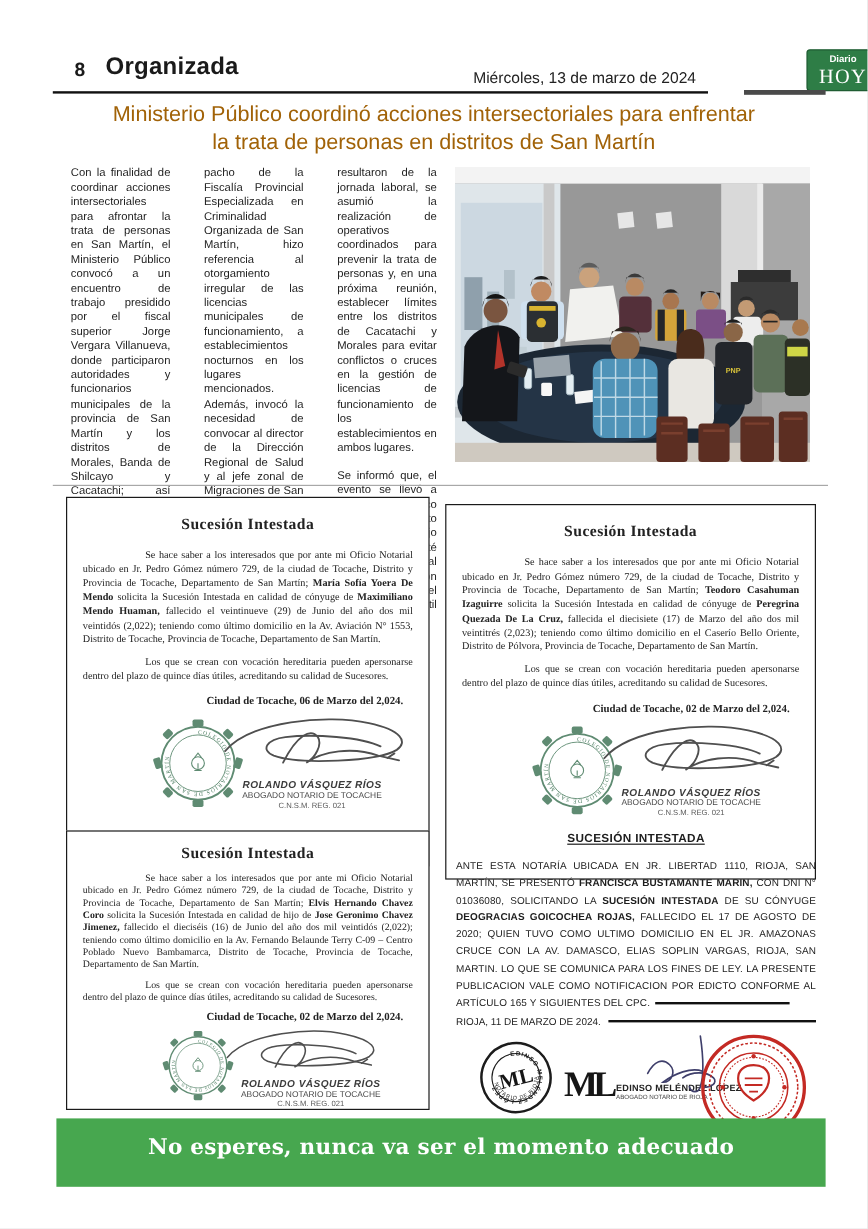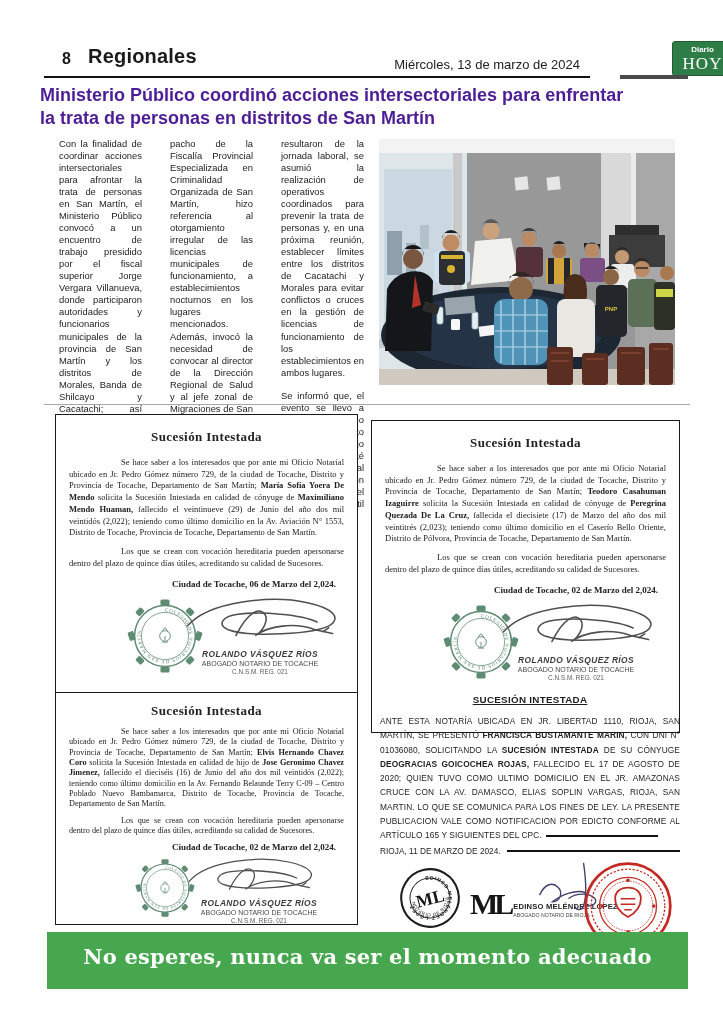--- a/index.html
+++ b/index.html
@@ -10,22 +10,22 @@
   .hdr-section{position:absolute;left:88px;top:45px;font-size:20px;font-weight:bold;letter-spacing:.2px;}
   .hdr-date{position:absolute;left:380px;top:57px;width:200px;text-align:right;font-size:13px;color:#222;}
   .hdr-logo{position:absolute;left:624px;top:41px;width:59px;height:33px;border-radius:3px;
             display:flex;flex-direction:column;align-items:center;justify-content:center;line-height:1;margin-left:48px;}
   .hdr-logo .lg-top{font-size:8px;font-weight:bold;color:#fff;margin-bottom:1px;}
   .hdr-logo .lg-main{font-size:17px;font-weight:normal;color:#fff;letter-spacing:1px;
                      font-family:"Liberation Serif",serif;}
   .hdr-rule{position:absolute;left:44px;top:76px;width:546px;height:2px;background:#111;}
   .hdr-rule2{position:absolute;left:620px;top:75px;width:68px;height:4px;background:#4a4a4a;}
   
-  .headline{position:absolute;left:40px;top:84px;width:643px;text-align:left;
-            font-size:18px;font-weight:bold;line-height:1.3;color:#4c1d95;}
+  .headline{position:absolute;left:40px;top:84px;width:643px;text-align:center;
+            font-size:18px;font-weight:normal;line-height:1.3;color:#a16207;}
   
   .article{position:absolute;left:48px;top:138px;width:328px;display:flex;gap:6px;}
   .article .col{width:105px;}
   .article p{margin:0 11px 11px;font-size:9.4px;line-height:1.28;text-align:justify;color:#222;}
   .photo-wrap{position:absolute;left:379px;top:139px;width:296px;height:246px;overflow:hidden;}
   .section-divider{position:absolute;left:44px;top:404px;width:646px;height:1px;background:#a8a8a8;}
   
   .notice-box{position:absolute;border:1.6px solid #1a1a1a;background:#fff;box-sizing:border-box;
               padding:8px 13px;font-family:"Liberation Serif",serif;color:#222;overflow:hidden;}
   .n-title{text-align:center;font-weight:bold;font-size:13px;letter-spacing:.4px;margin:6px 0 12px;}
@@ -59,21 +59,21 @@
   .ml-logotype{position:absolute;left:90px;top:28px;display:flex;align-items:flex-start;gap:3px;}
   .ml-letters{font-family:"Liberation Serif",serif;font-weight:bold;font-size:30px;line-height:.8;
               letter-spacing:-4px;color:#161616;}
   .ml-text .t1{font-size:7.6px;font-weight:bold;color:#222;letter-spacing:.2px;margin-top:10px;}
   .ml-text .t2{font-size:5.2px;color:#444;margin-top:1px;}
   .sig-edinso{position:absolute;left:150px;top:-6px;width:78px;height:64px;}
   .seal-red{position:absolute;right:6px;top:-4px;width:92px;height:92px;}
   
   .banner{position:absolute;left:47px;top:932px;width:641px;height:57px;
           display:flex;align-items:center;justify-content:center;}
-  .banner span{color:#fff;font-family:"DejaVu Serif",serif;font-weight:bold;font-size:21px;
+  .banner span{color:#fff;font-family:"DejaVu Serif",serif;font-weight:bold;font-size:18px;
                letter-spacing:.2px;margin-top:-8px;}
   .hidden-defs{position:absolute;width:0;height:0;overflow:hidden;}
 </style>
 </head>
 <body>
 
 <div class="page">
 
   <svg class="hidden-defs" aria-hidden="true">
     <defs>
@@ -143,21 +143,21 @@
           <circle cx="50" cy="22" r="2" fill="#c42a24" stroke="none"></circle>
           <circle cx="50" cy="78" r="2" fill="#c42a24" stroke="none"></circle>
           <circle cx="22" cy="50" r="2" fill="#c42a24" stroke="none"></circle>
           <circle cx="78" cy="50" r="2" fill="#c42a24" stroke="none"></circle>
         </g>
       </symbol>
     </defs>
   </svg>
 
   <div class="hdr-num">8</div>
-  <div class="hdr-section">Regionales</div>
+  <div class="hdr-section">Organizada</div>
   <div class="hdr-date">Miércoles, 13 de marzo de 2024</div>
   <div class="hdr-logo" style="background:#2e7d46;border:1px solid #1f5c32;">
     <span class="lg-top">Diario</span>
     <span class="lg-main">HOY</span>
   </div>
   <div class="hdr-rule"></div>
   <div class="hdr-rule2"></div>
 
   <div class="headline">
     <div>Ministerio Público coordinó acciones intersectoriales para enfrentar</div>

